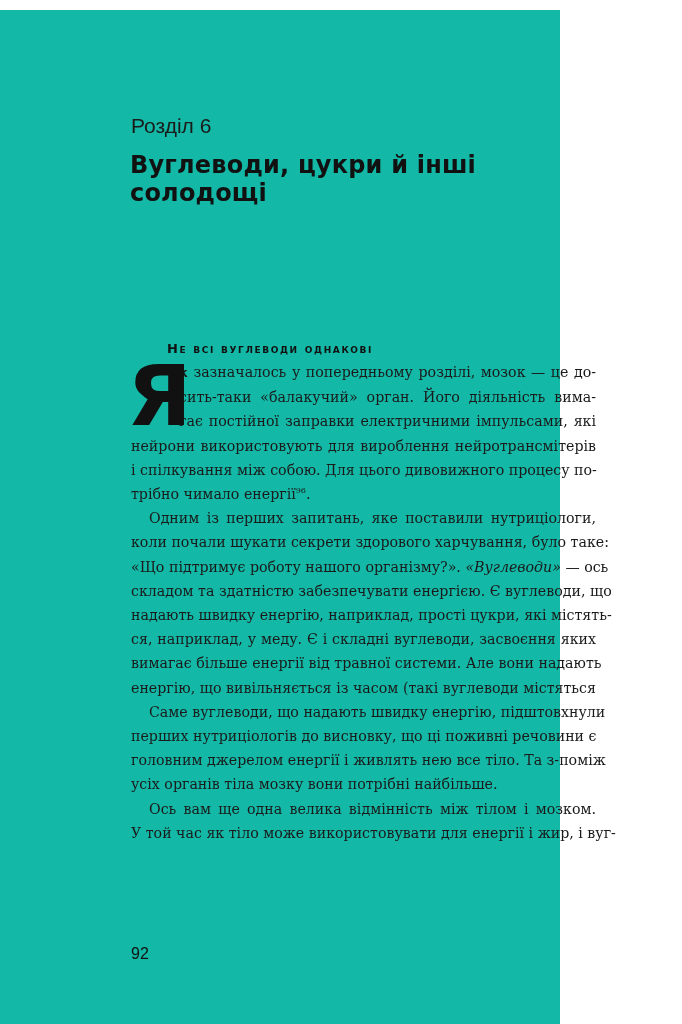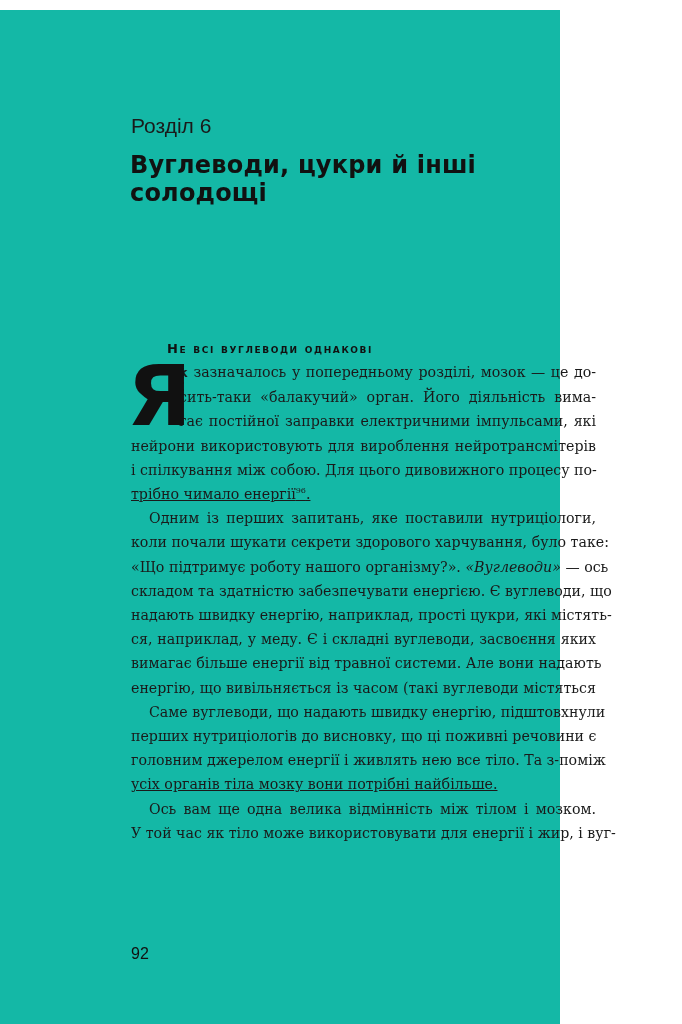--- a/index.html
+++ b/index.html
@@ -18,21 +18,21 @@
       position: absolute; left: 131px; top: 331px;
       font-family: "DejaVu Sans", sans-serif; font-weight: bold; font-size: 13px;
       color: #111; letter-spacing: 1.6px; font-variant: small-caps; margin-left: 36px;
     }
     .body {
       position: absolute; left: 131px; top: 350px; width: 465px;
       font-family: "DejaVu Serif", serif; font-size: 14.2px; line-height: 24.2px;
       color: #1a1a1a; text-align: justify;
     }
     .line { display: block; white-space: nowrap; text-align-last: justify; text-align: justify; }
-    .line.last { text-align-last: left; text-decoration: underline; }
+    .line.last { text-align-last: left; }
     .indent { padding-left: 18px; }
     .dc-pad { padding-left: 48px; }
     .dropcap {
       position: absolute; left: -4px; top: 4px;
       font-family: "DejaVu Sans", sans-serif; font-weight: bold; font-size: 84px;
       line-height: 64px; color: #111;
     }
     .dropcap-k { font-weight: bold; font-family: "DejaVu Sans", sans-serif; font-size: 13px; }
     sup { font-size: 8px; line-height: 0; vertical-align: 6px; }
     em { font-style: italic; }

